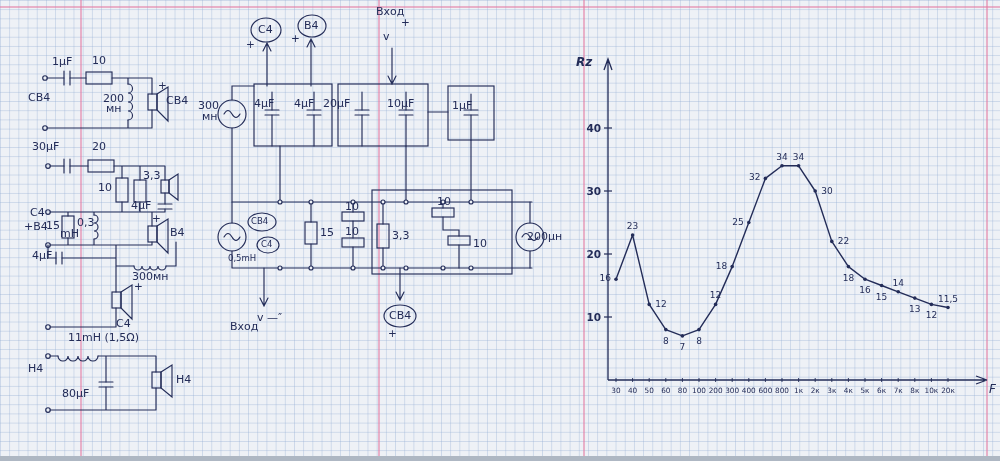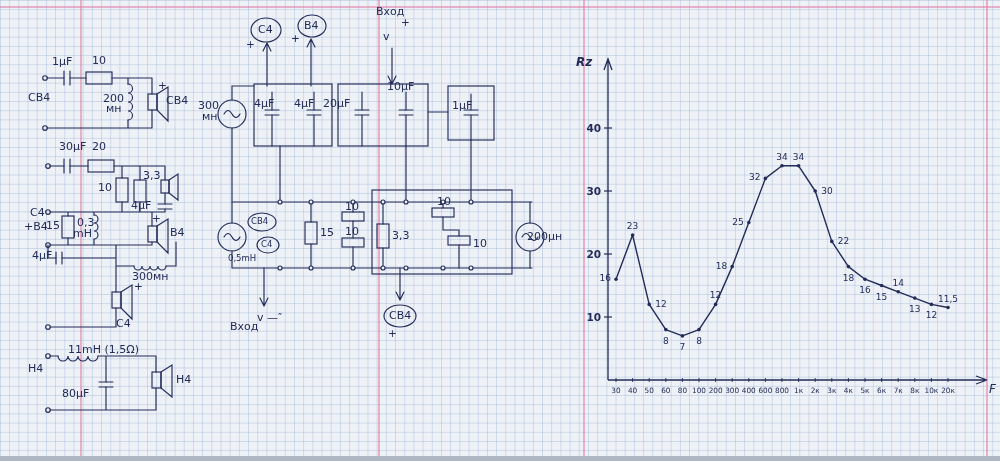--- a/index.html
+++ b/index.html
@@ -141,55 +141,55 @@
   </svg>
 
   <span class="lbl" style="left:52px;top:56px">1μF</span>
   <span class="lbl" style="left:92px;top:55px">10</span>
   <span class="lbl" style="left:28px;top:92px">СВ4</span>
   <span class="lbl" style="left:103px;top:93px">200</span>
   <span class="lbl" style="left:106px;top:103px">мн</span>
   <span class="lbl plus" style="left:158px;top:80px">+</span>
   <span class="lbl" style="left:166px;top:95px">СВ4</span>
 
-  <span class="lbl" style="left:59px;top:141px">30μF</span>
+  <span class="lbl" style="left:32px;top:141px">30μF</span>
   <span class="lbl" style="left:92px;top:141px">20</span>
   <span class="lbl" style="left:98px;top:182px">10</span>
   <span class="lbl" style="left:143px;top:170px">3,3</span>
   <span class="lbl" style="left:131px;top:200px">4μF</span>
   <span class="lbl" style="left:30px;top:207px">С4</span>
   <span class="lbl" style="left:24px;top:221px">+В4</span>
   <span class="lbl" style="left:46px;top:220px">15</span>
   <span class="lbl" style="left:77px;top:217px">0,3</span>
-  <span class="lbl" style="left:73px;top:228px">mH</span>
+  <span class="lbl" style="left:60px;top:228px">mH</span>
   <span class="lbl" style="left:32px;top:250px">4μF</span>
   <span class="lbl plus" style="left:152px;top:213px">+</span>
   <span class="lbl" style="left:170px;top:227px">В4</span>
   <span class="lbl" style="left:132px;top:271px">300мн</span>
   <span class="lbl plus" style="left:134px;top:281px">+</span>
   <span class="lbl" style="left:116px;top:318px">С4</span>
 
-  <span class="lbl" style="left:68px;top:344px">11mH (1,5Ω)</span>
+  <span class="lbl" style="left:68px;top:332px">11mH (1,5Ω)</span>
   <span class="lbl" style="left:28px;top:363px">Н4</span>
   <span class="lbl" style="left:62px;top:388px">80μF</span>
   <span class="lbl" style="left:176px;top:374px">Н4</span>
 
   <span class="lbl" style="left:258px;top:24px">С4</span>
   <span class="lbl plus" style="left:246px;top:39px">+</span>
   <span class="lbl" style="left:304px;top:20px">В4</span>
   <span class="lbl plus" style="left:291px;top:33px">+</span>
   <span class="lbl" style="left:376px;top:6px">Вход</span>
   <span class="lbl plus" style="left:401px;top:17px">+</span>
   <span class="lbl" style="left:383px;top:31px">v</span>
   <span class="lbl" style="left:198px;top:100px">300</span>
   <span class="lbl" style="left:202px;top:111px">мн</span>
   <span class="lbl" style="left:254px;top:98px">4μF</span>
   <span class="lbl" style="left:294px;top:98px">4μF</span>
   <span class="lbl" style="left:323px;top:98px">20μF</span>
-  <span class="lbl" style="left:387px;top:81px">10μF</span>
+  <span class="lbl" style="left:387px;top:98px">10μF</span>
   <span class="lbl" style="left:452px;top:100px">1μF</span>
   <span class="lbl sm" style="left:251px;top:217px">СВ4</span>
   <span class="lbl sm" style="left:261px;top:240px">С4</span>
   <span class="lbl sm" style="left:228px;top:254px">0,5mH</span>
   <span class="lbl" style="left:320px;top:227px">15</span>
   <span class="lbl" style="left:345px;top:201px">10</span>
   <span class="lbl" style="left:345px;top:226px">10</span>
   <span class="lbl" style="left:392px;top:230px">3,3</span>
   <span class="lbl" style="left:437px;top:196px">10</span>
   <span class="lbl" style="left:473px;top:238px">10</span>

